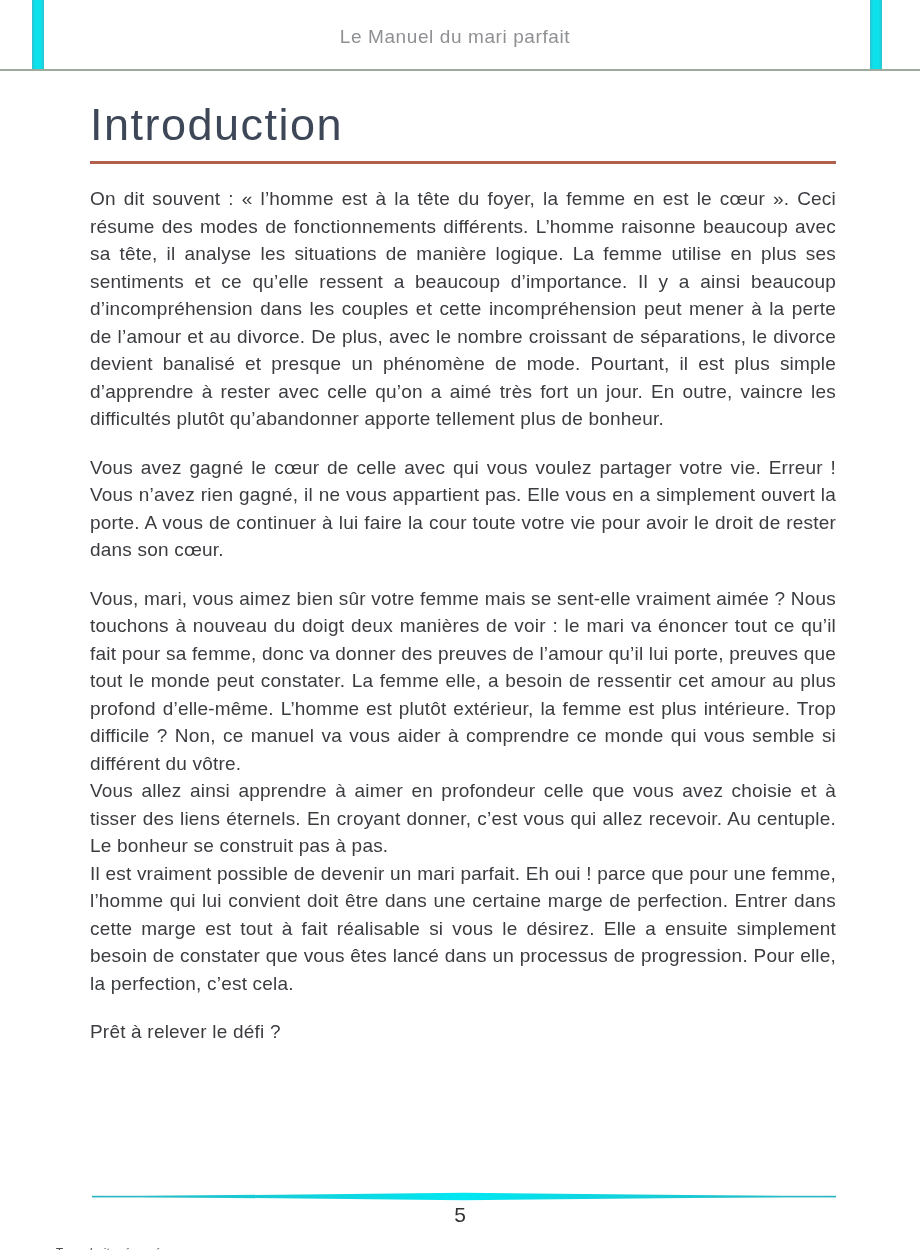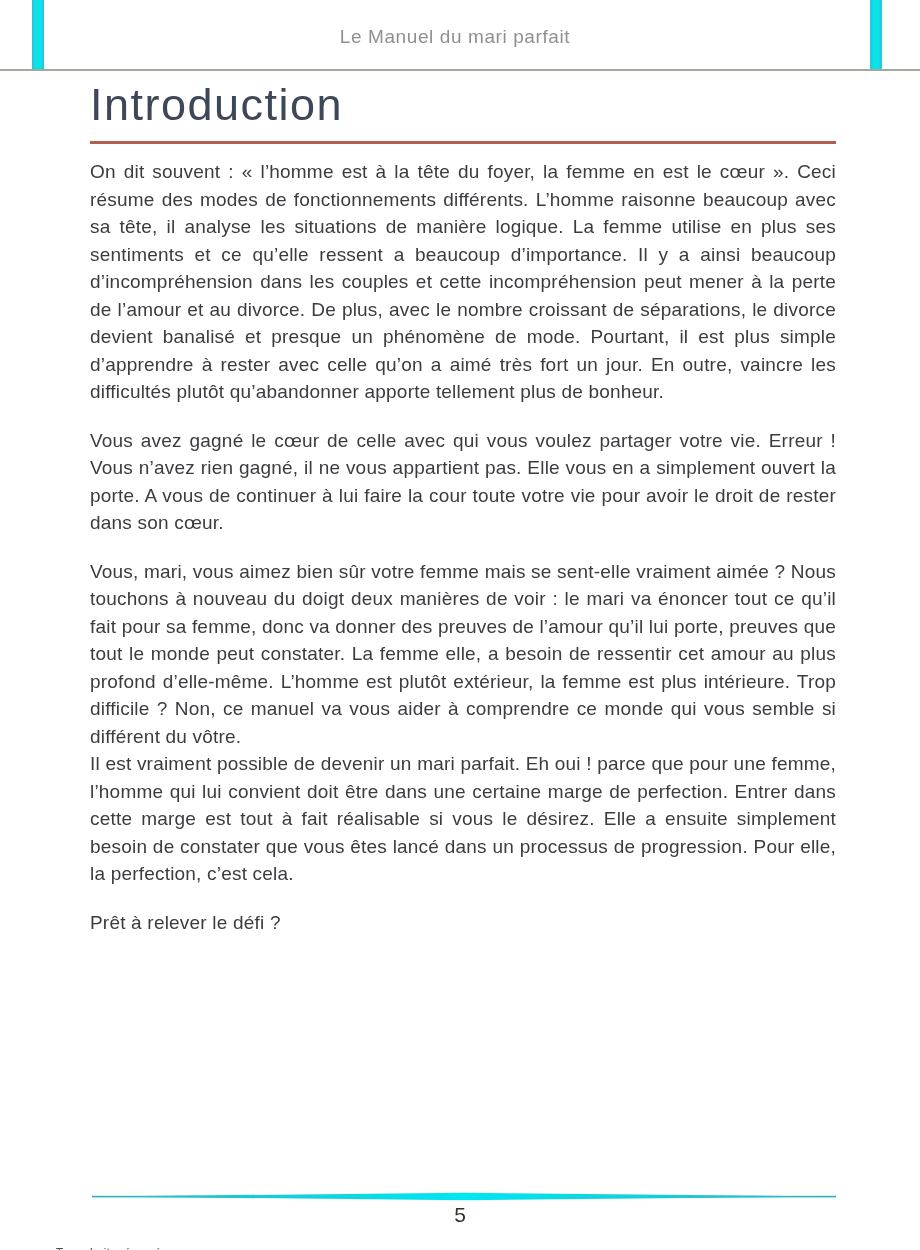--- a/index.html
+++ b/index.html
@@ -15,28 +15,28 @@
   .accent-bar.left  { left:32px; }
   .accent-bar.right { left:870px; }
   .header-rule { position:absolute; top:69px; left:0; width:920px; height:2px; background:#9cab9c; }
 
   .page-header {
     position:absolute; top:0; left:90px; width:730px; padding-top:26px;
     display:flex; justify-content:center;
     font-size:19px; color:#8f9093; letter-spacing:0.6px; font-weight:400;
   }
 
-  .content { position:absolute; top:80px; left:90px; width:746px; }
+  .content { position:absolute; top:100px; left:90px; width:746px; }
   .content h1 {
     margin:0; font-size:45px; line-height:50px; font-weight:400;
     color:#3d4757; letter-spacing:1.5px;
   }
   .title-rule { margin-top:11px; height:3px; background:#b2604e; }
 
-  article { margin-top:14px; }
+  article { margin-top:21px; }
   .para {
     margin:0; font-size:19px; line-height:27.5px; color:#3b3c40;
     text-align:justify; letter-spacing:0.2px;
   }
   .para.gap { margin-top:21px; }
 
   .footer-line { position:absolute; top:1192px; left:92px; width:744px; height:9px; }
   .rights {
     position:absolute; top:1246px; left:55px;
     font-size:12px; font-style:italic; color:#4e4e4e; letter-spacing:0.2px;
@@ -60,20 +60,21 @@
   </header>
 
   <main class="content">
     <h1>Introduction</h1>
     <div class="title-rule"></div>
 
     <article>
       <p class="para">On dit souvent : « l’homme est à la tête du foyer, la femme en est le cœur ». Ceci résume des modes de fonctionnements différents. L’homme raisonne beaucoup avec sa tête, il analyse les situations de manière logique. La femme utilise en plus ses sentiments et ce qu’elle ressent a beaucoup d’importance. Il y a ainsi beaucoup d’incompréhension dans les couples et cette incompréhension peut mener à la perte de l’amour et au divorce. De plus, avec le nombre croissant de séparations, le divorce devient banalisé et presque un phénomène de mode. Pourtant, il est plus simple d’apprendre à rester avec celle qu’on a aimé très fort un jour. En outre, vaincre les difficultés plutôt qu’abandonner apporte tellement plus de bonheur.</p>
       <p class="para gap">Vous avez gagné le cœur de celle avec qui vous voulez partager votre vie. Erreur ! Vous n’avez rien gagné, il ne vous appartient pas. Elle vous en a simplement ouvert la porte. A vous de continuer à lui faire la cour toute votre vie pour avoir le droit de rester dans son cœur.</p>
       <p class="para gap">Vous, mari, vous aimez bien sûr votre femme mais se sent-elle vraiment aimée ? Nous touchons à nouveau du doigt deux manières de voir : le mari va énoncer tout ce qu’il fait pour sa femme, donc va donner des preuves de l’amour qu’il lui porte, preuves que tout le monde peut constater. La femme elle, a besoin de ressentir cet amour au plus profond d’elle-même. L’homme est plutôt extérieur, la femme est plus intérieure. Trop difficile ? Non, ce manuel va vous aider à comprendre ce monde qui vous semble si différent du vôtre.</p>
+      <p class="para">Vous allez ainsi apprendre à aimer en profondeur celle que vous avez choisie et à tisser des liens éternels. En croyant donner, c’est vous qui allez recevoir. Au centuple. Le bonheur se construit pas à pas.</p>
       <p class="para">Il est vraiment possible de devenir un mari parfait. Eh oui ! parce que pour une femme, l’homme qui lui convient doit être dans une certaine marge de perfection. Entrer dans cette marge est tout à fait réalisable si vous le désirez. Elle a ensuite simplement besoin de constater que vous êtes lancé dans un processus de progression. Pour elle, la perfection, c’est cela.</p>
       <p class="para gap">Prêt à relever le défi ?</p>
     </article>
   </main>
 
   <svg class="footer-line" viewBox="0 0 744 9" preserveAspectRatio="none" aria-hidden="true">
     <defs>
       <linearGradient id="footerGrad" x1="0" y1="0" x2="1" y2="0">
         <stop offset="0" stop-color="#2ab5bf"></stop>
         <stop offset="0.5" stop-color="#00e7f2"></stop>

